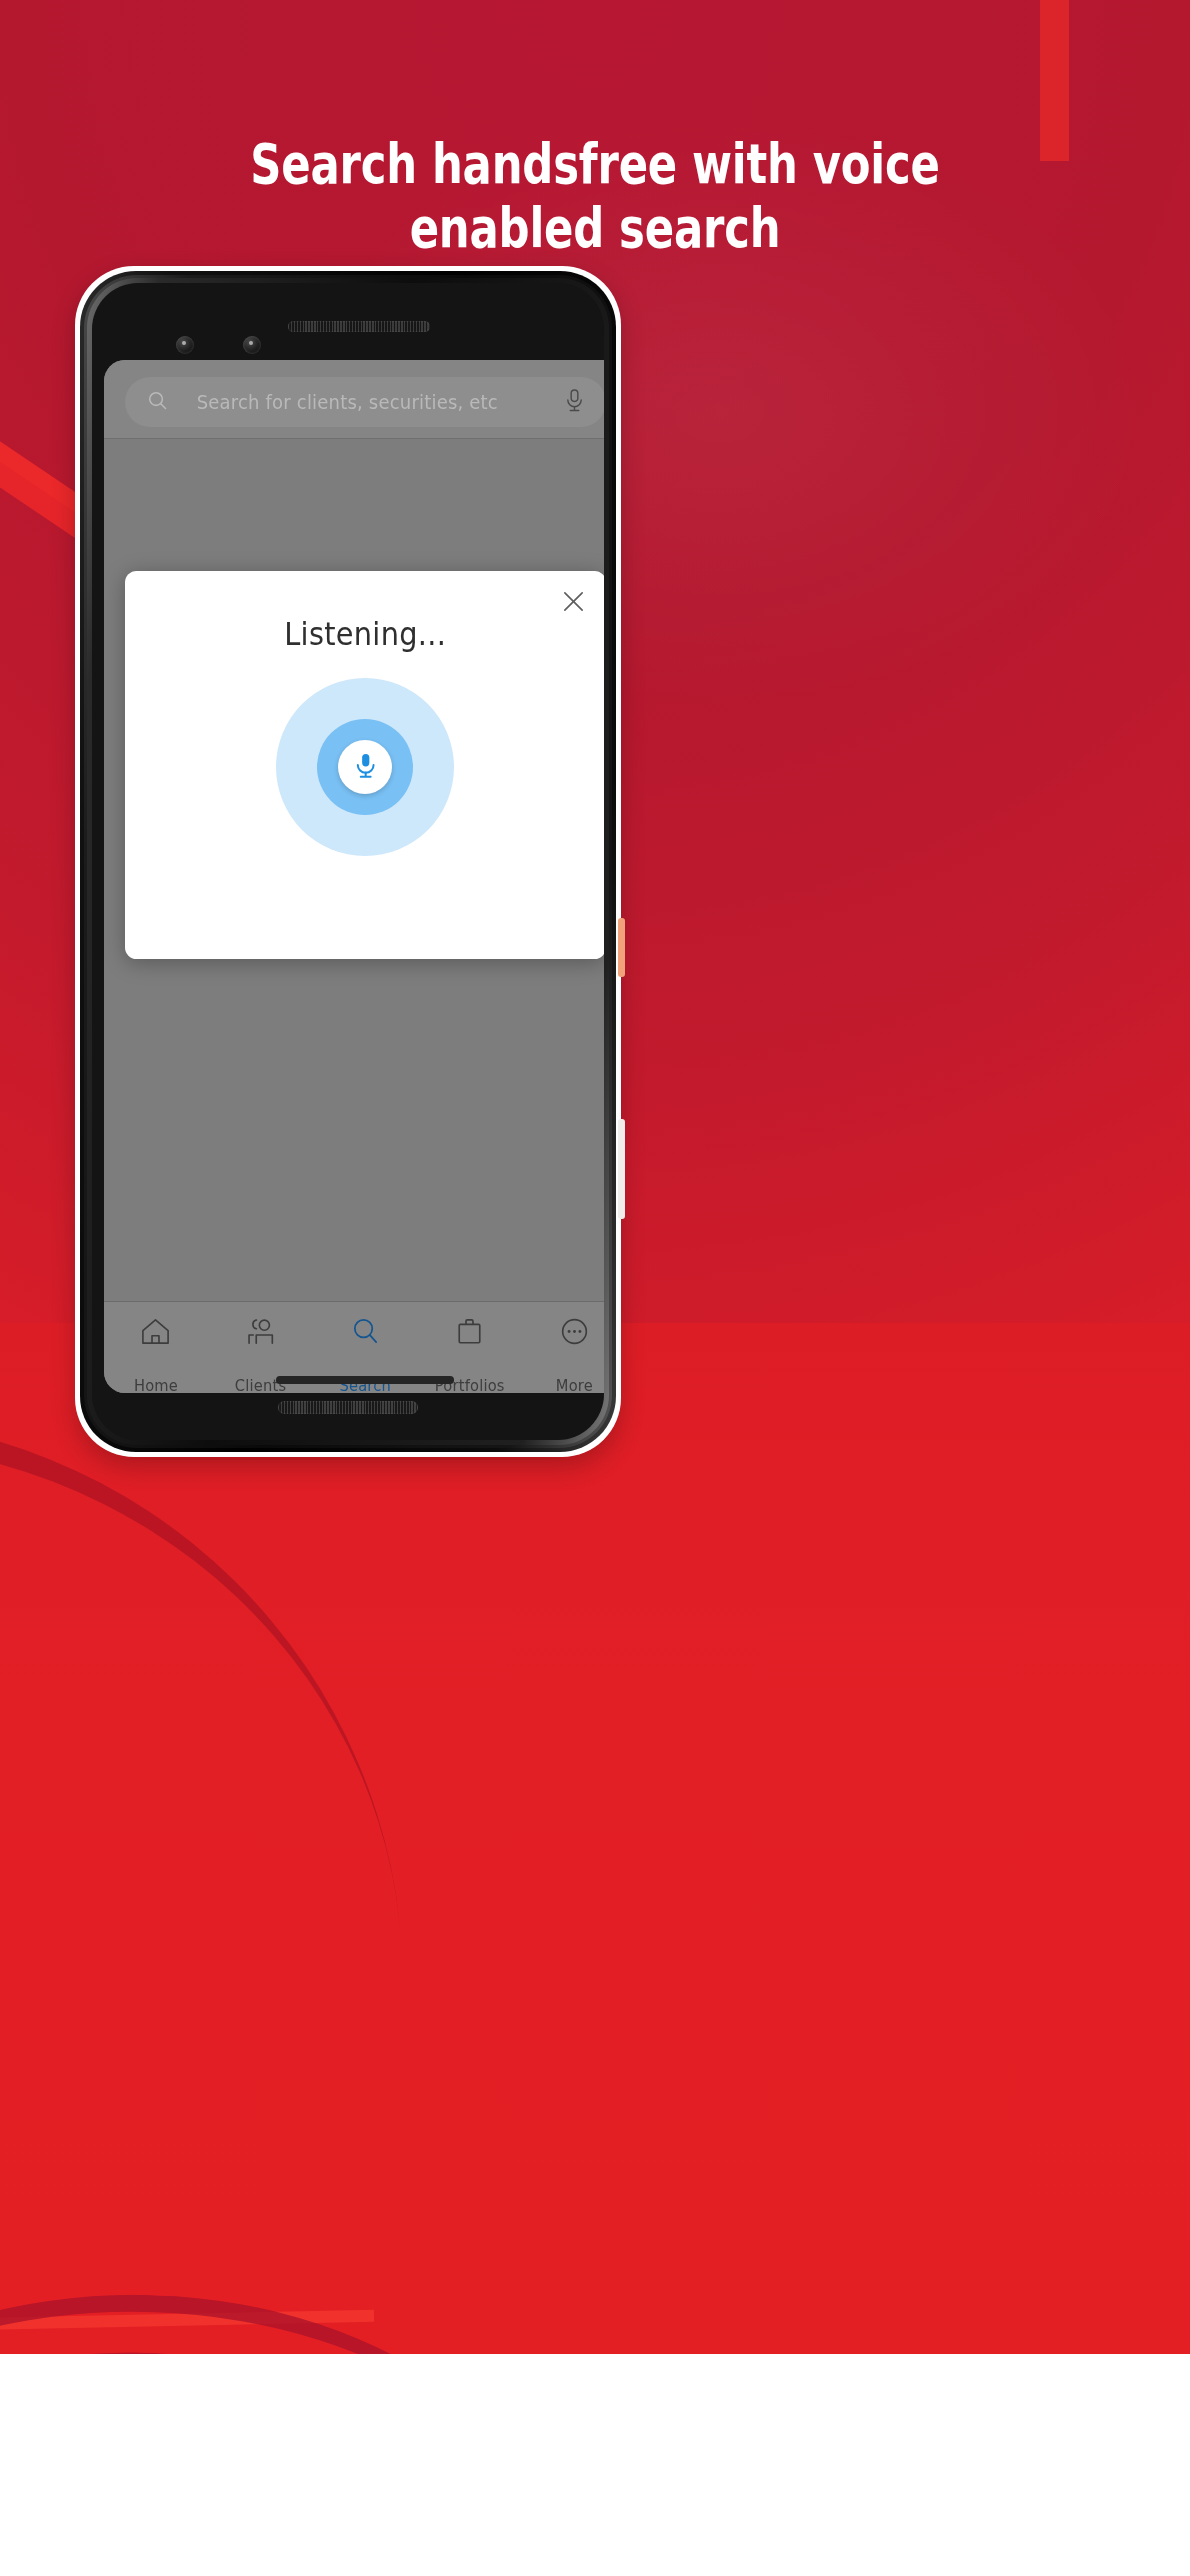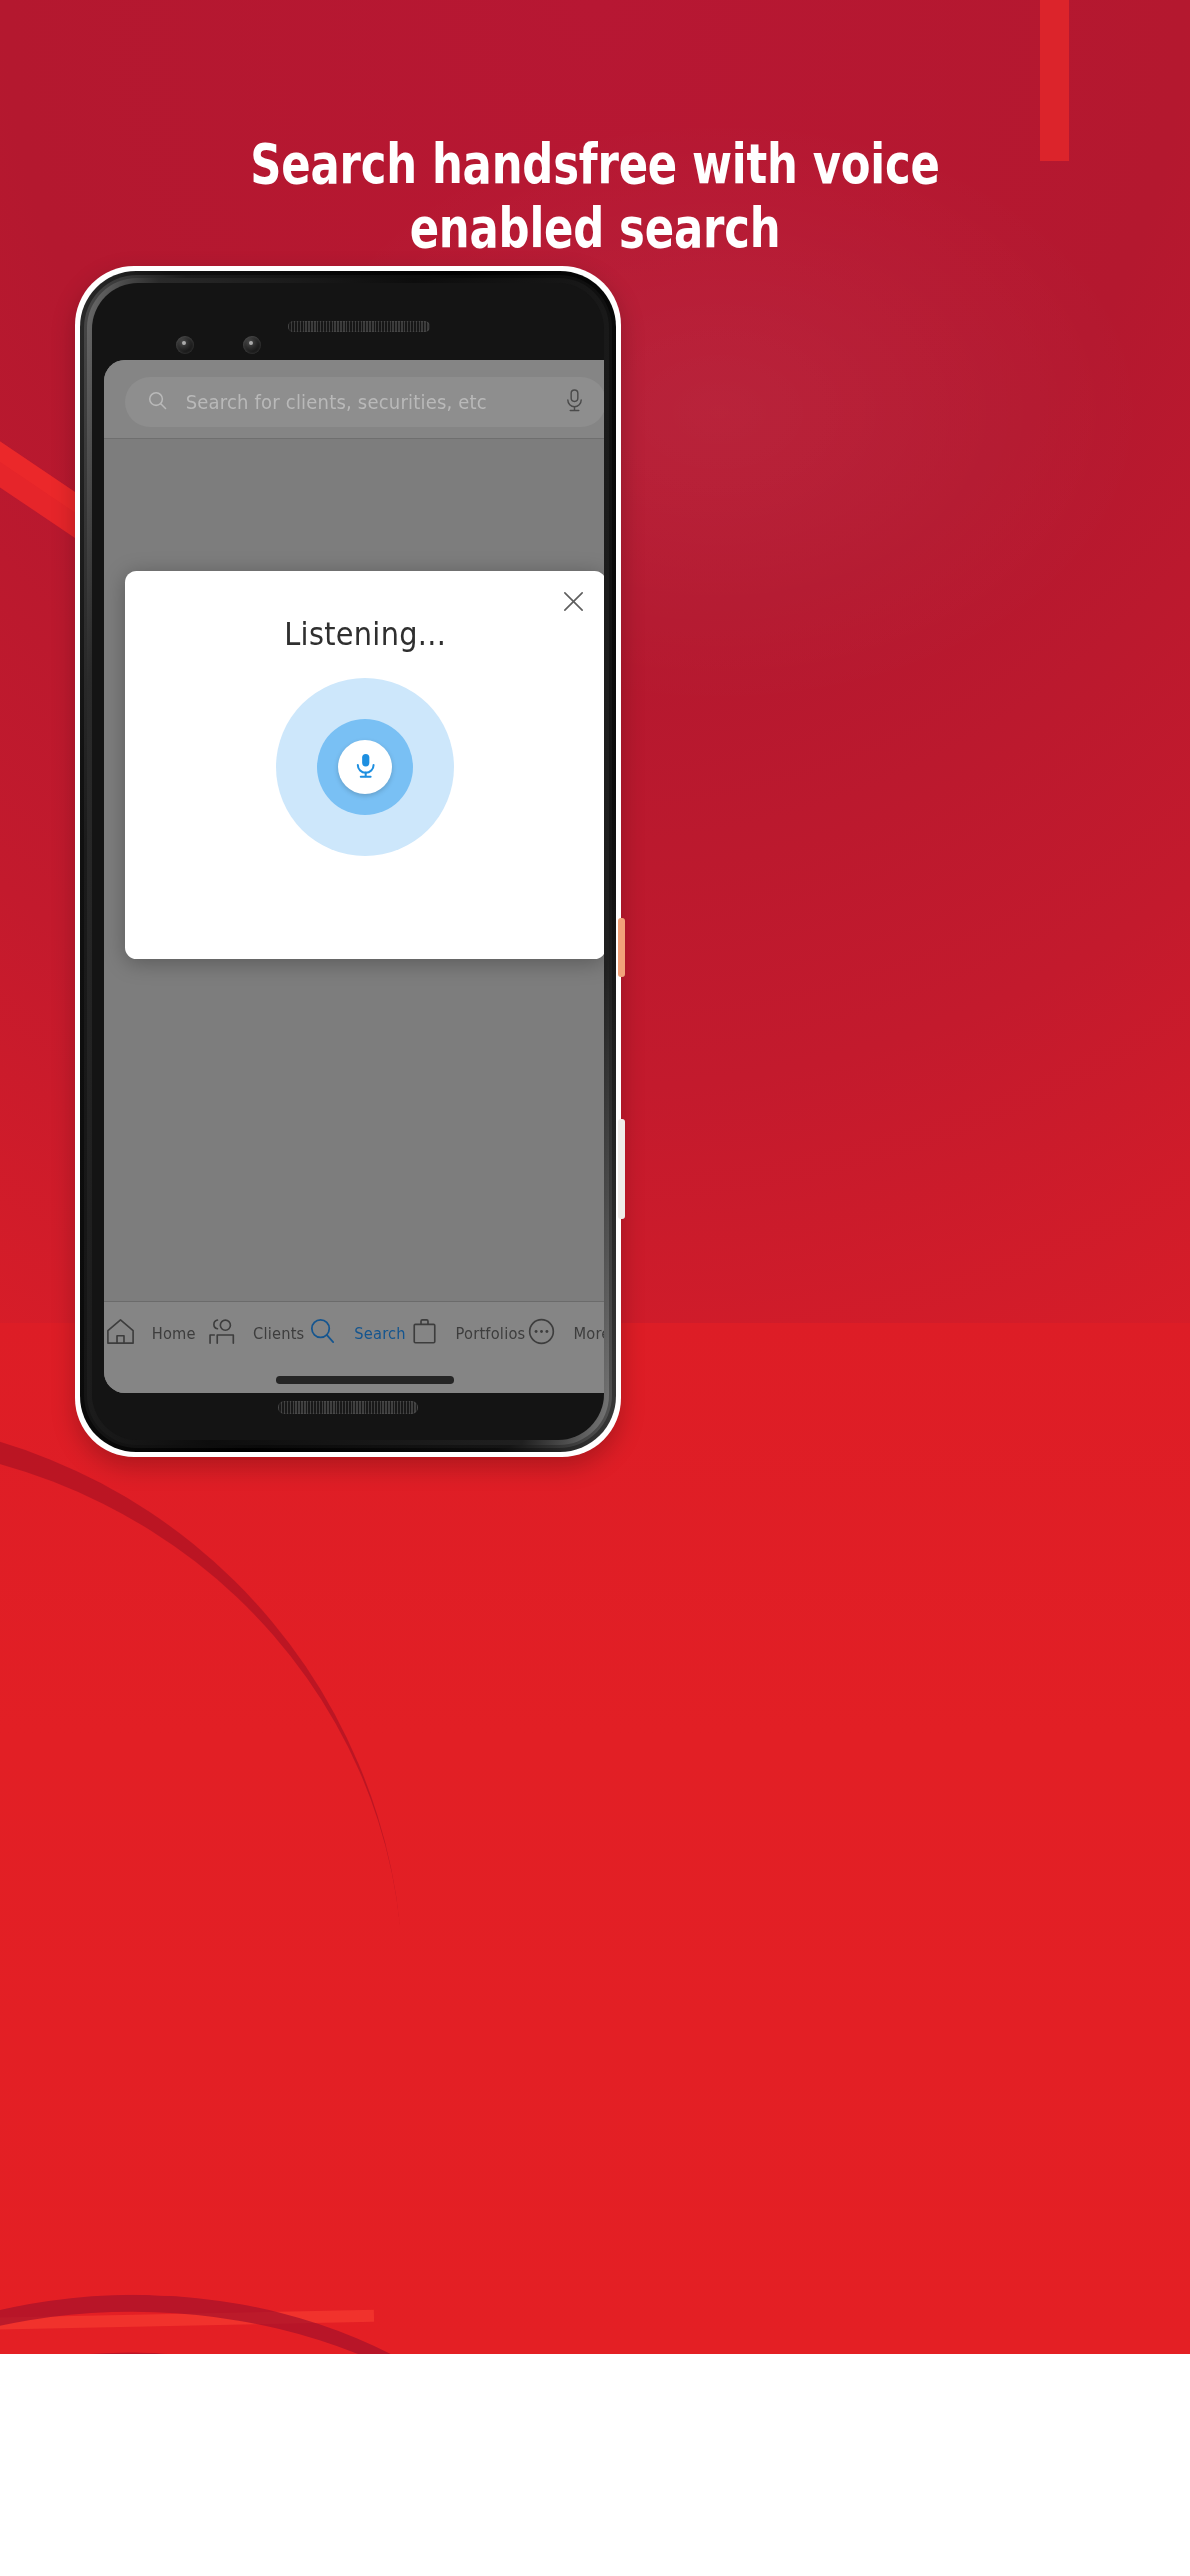--- a/index.html
+++ b/index.html
@@ -211,21 +211,21 @@
     left: 21px; top: 17px;
     width: 481px; height: 50px;
     border-radius: 25px;
     background: #8E8E8E;
     display: flex;
     align-items: center;
     padding: 0 21px;
   }
   .sb-icon { flex: 0 0 auto; display: block; }
   .sb-placeholder {
-    margin-left: 17px;
+    margin-left: 28px;
     color: #B9B9B9;
     font-size: 20px;
     font-family: "Liberation Sans Narrow","DejaVu Sans Condensed","Liberation Sans",sans-serif;
     letter-spacing: 0.2px;
     flex: 1 1 auto;
     white-space: nowrap;
   }
   .sb-mic { flex: 0 0 auto; }
 
   .app-body { position: absolute; left:0; right:0; top:79px; bottom:92px; background:#7D7D7D; }
@@ -293,23 +293,23 @@
     height: 92px;
     background: #858585;
     border-top: 1px solid #6b6b6b;
     display: flex;
     align-items: flex-start;
     padding-top: 13.4px;
   }
   .nav-item {
     flex: 1 1 0;
     display: flex;
-    flex-direction: row;
+    flex-direction: column;
     align-items: center;
-    gap: 15px;
+    gap: 25px;
     cursor: pointer;
   }
   .nav-label {
     font-size: 16.3px;
     font-family: "Liberation Sans Narrow","DejaVu Sans Condensed","Liberation Sans",sans-serif;
     color: #3D3D3D;
     letter-spacing: 0.2px;
   }
   .nav-item.active .nav-label { color: #14558F; }
   .gesture-bar {

